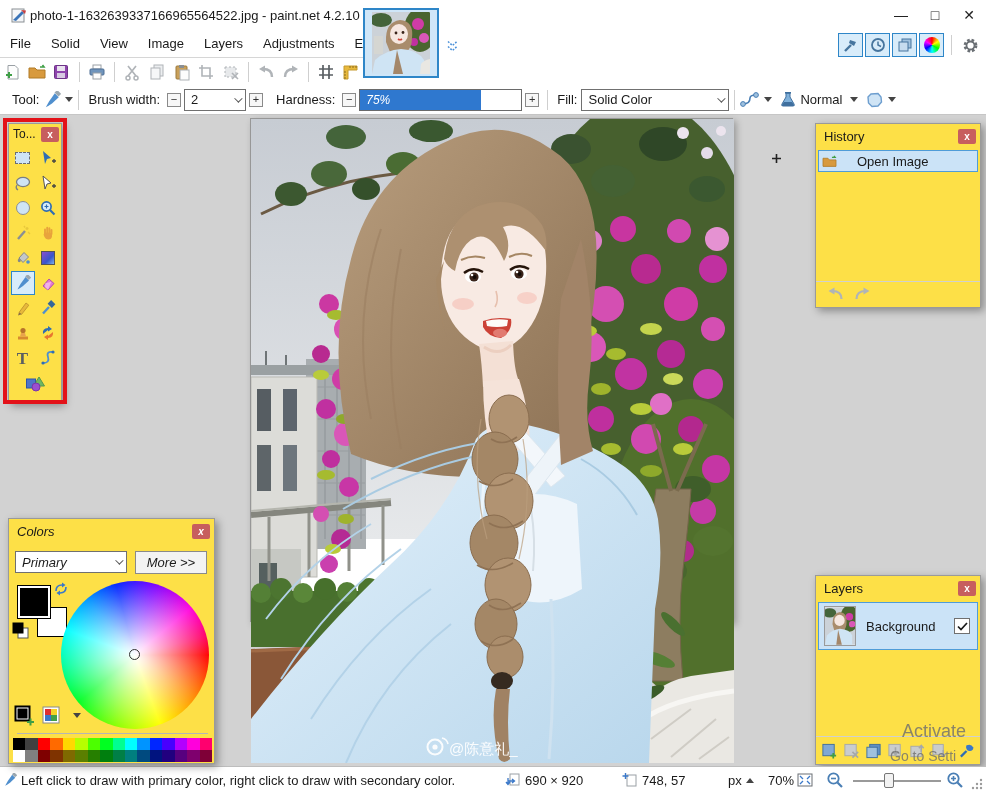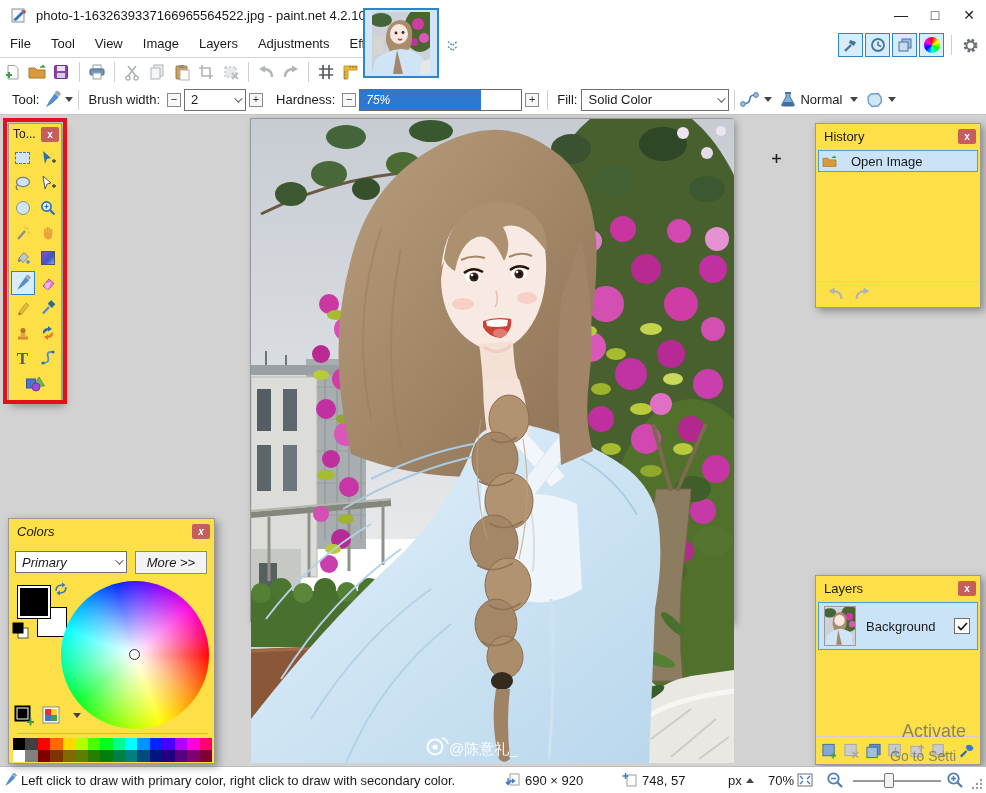--- a/index.html
+++ b/index.html
@@ -3,21 +3,21 @@
 <meta charset="utf-8">
 <style>
   * { margin:0; padding:0; box-sizing:border-box; }
   body { font-family:"Liberation Sans",sans-serif; background:#888; }
   .app { position:relative; width:986px; height:793px; background:#fff; overflow:hidden;
          font-size:13px; color:#1a1a1a; }
 
   
   .titlebar { position:absolute; top:0; left:0; right:0; height:30px; display:flex; align-items:center; background:#fff; }
   .app-icon { width:17px; height:17px; margin-left:10px; }
-  .title-text { margin-left:9px; font-size:13px; }
+  .title-text { margin-left:3px; font-size:13px; }
   .winbtns { position:absolute; right:0; top:0; display:flex; }
   .winbtn { width:34px; height:30px; display:flex; align-items:center; justify-content:center; font-size:14px; color:#222; }
 
   
   .menubar { position:absolute; top:30px; left:0; width:363px; height:28px; display:flex; align-items:center; background:#fff; border-bottom:1px solid #d6d6d6; }
   .menu-item { padding:5px 10px; font-size:13px; }
   .top-right-tools { position:absolute; top:33px; left:838px; display:flex; align-items:center; gap:2px; }
   .toggle-btn { width:25px; height:24px; border:1px solid #2e86c8; background:#d8ecfa; display:flex; align-items:center; justify-content:center; }
   .plain-btn { width:22px; height:22px; display:flex; align-items:center; justify-content:center; }
   .vsep { width:1px; height:20px; background:#cfcfcf; margin:0 5px; }
@@ -54,21 +54,21 @@
   .close-btn { width:18px; height:15px; background:#c75e5e; border-radius:2px; color:#fff; font-size:10px; font-weight:bold; display:flex; align-items:center; justify-content:center; }
 
   .tools-panel { left:8px; top:8px; width:54px; height:280px; z-index:30; }
   .tools-panel .panel-header { height:20px; padding:0 2px 0 4px; }
   .tool-grid { display:grid; grid-template-columns:24px 24px; justify-content:center; gap:1px; padding-top:2px; }
   .tool-cell { width:24px; height:24px; display:flex; align-items:center; justify-content:center; border:1px solid transparent; }
   .tool-cell.selected { border:1px solid #2e86c8; background:#d8ecfa; }
   .tool-cell.span2 { grid-column:1 / span 2; justify-self:center; }
 
   .history-panel { left:815px; top:8px; width:166px; height:185px; }
-  .hist-item { margin:2px; height:22px; display:flex; align-items:center; gap:14px; padding-left:3px; background:#cbe3f7; border:1px solid #4f9cd8; font-size:13px; }
+  .hist-item { margin:2px; height:22px; display:flex; align-items:center; gap:20px; padding-left:3px; background:#cbe3f7; border:1px solid #4f9cd8; font-size:13px; }
   .hist-footer { position:absolute; left:0; right:0; bottom:0; height:26px; border-top:1px solid #d0d0d0; display:flex; align-items:center; gap:8px; padding-left:10px; }
 
   .colors-panel { left:8px; top:403px; width:207px; height:246px; z-index:20;font-style:italic; }
   .more-btn { position:absolute; left:126px; top:32px; width:72px; height:23px; border:1px solid #8a8a8a; background:#f3f3f3; font-size:13px; display:flex; align-items:center; justify-content:center; }
   .swatch-primary { position:absolute; left:8px; top:66px; width:34px; height:34px; background:#000; border:1px solid #000; box-shadow:inset 0 0 0 2px #fff; }
   .swatch-secondary { position:absolute; left:28px; top:88px; width:30px; height:30px; background:#fff; border:1px solid #000; z-index:-0; }
   .swatch-mini { position:absolute; left:3px; top:103px; width:17px; height:17px; }
   .wheel { position:absolute; left:52px; top:62px; width:148px; height:148px; border-radius:50%;
     background:
       radial-gradient(circle at 50% 50%, #ffffff 0%, rgba(255,255,255,.85) 12%, rgba(255,255,255,0) 72%),
@@ -116,21 +116,21 @@
     <span class="title-text">photo-1-1632639337166965564522.jpg - paint.net 4.2.10</span>
     <div class="winbtns">
       <div class="winbtn">—</div>
       <div class="winbtn">□</div>
       <div class="winbtn">✕</div>
     </div>
   </div>
 
   <div class="menubar">
     <span class="menu-item">File</span>
-    <span class="menu-item">Tool</span>
+    <span class="menu-item">Solid</span>
     <span class="menu-item">View</span>
     <span class="menu-item">Image</span>
     <span class="menu-item">Layers</span>
     <span class="menu-item">Adjustments</span>
     <span class="menu-item">Effects</span>
   </div>
 
   <div class="top-right-tools">
     <div class="toggle-btn">
       <svg width="16" height="16" viewBox="0 0 16 16">

